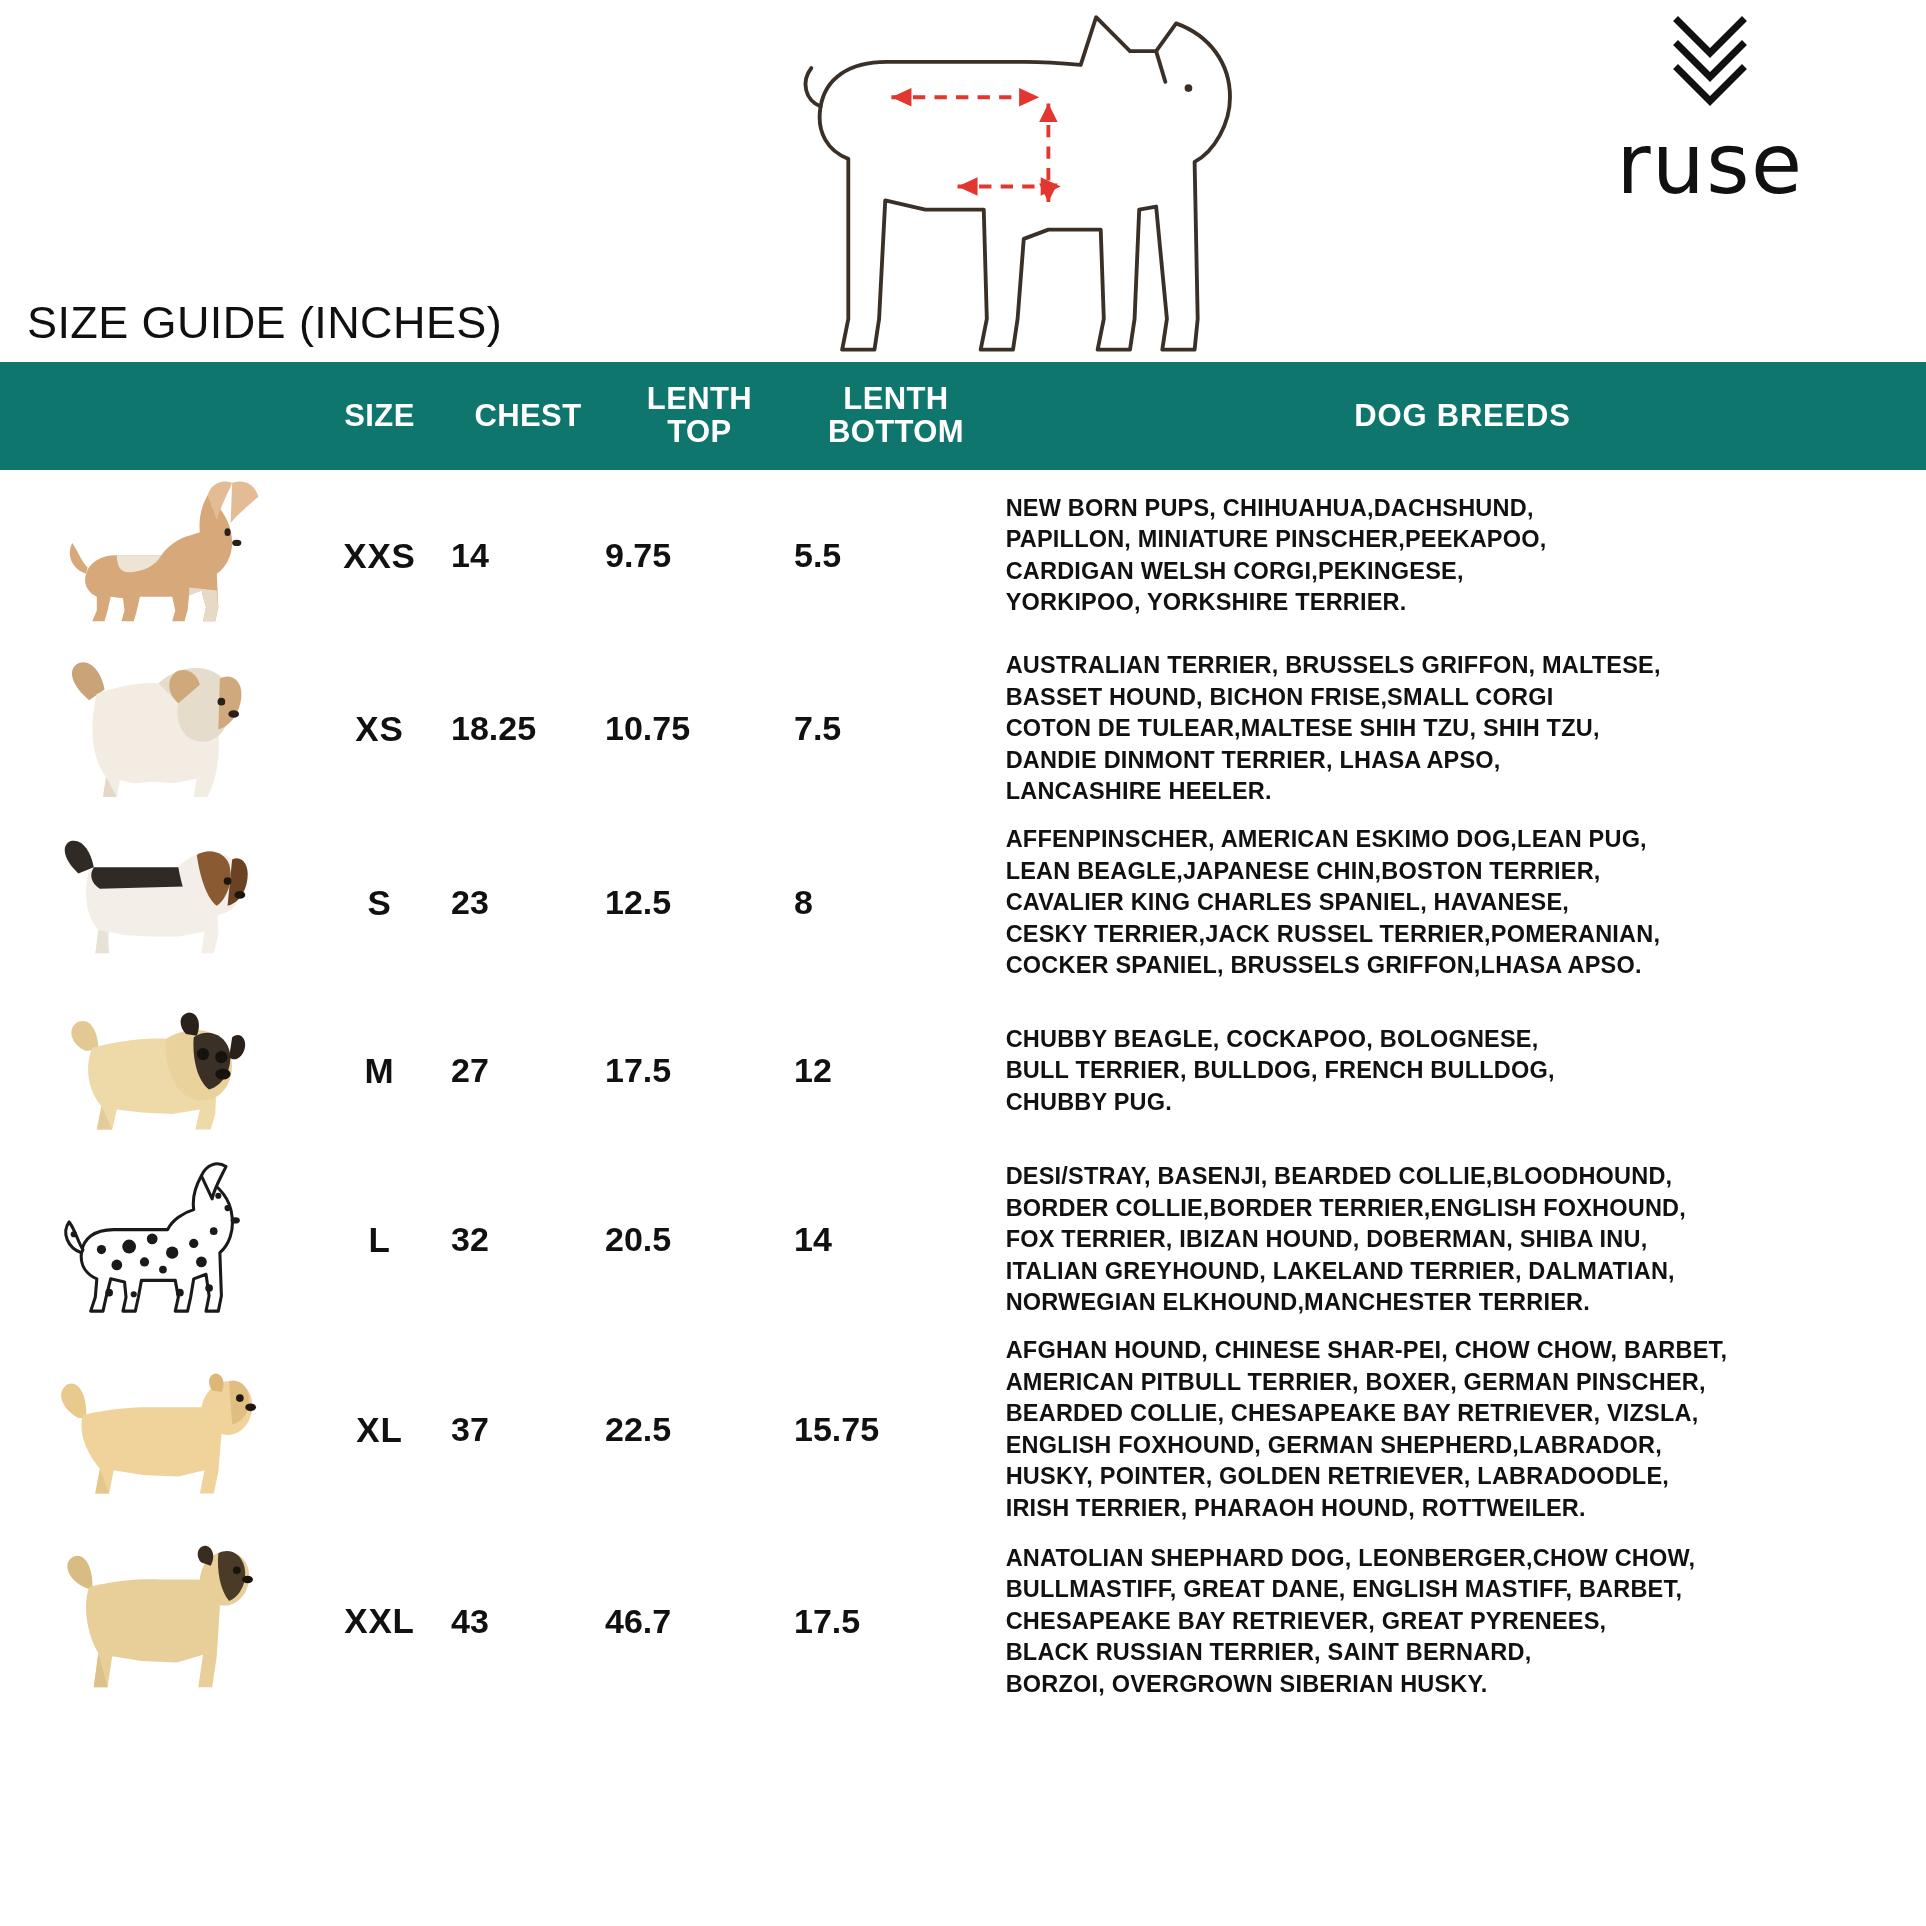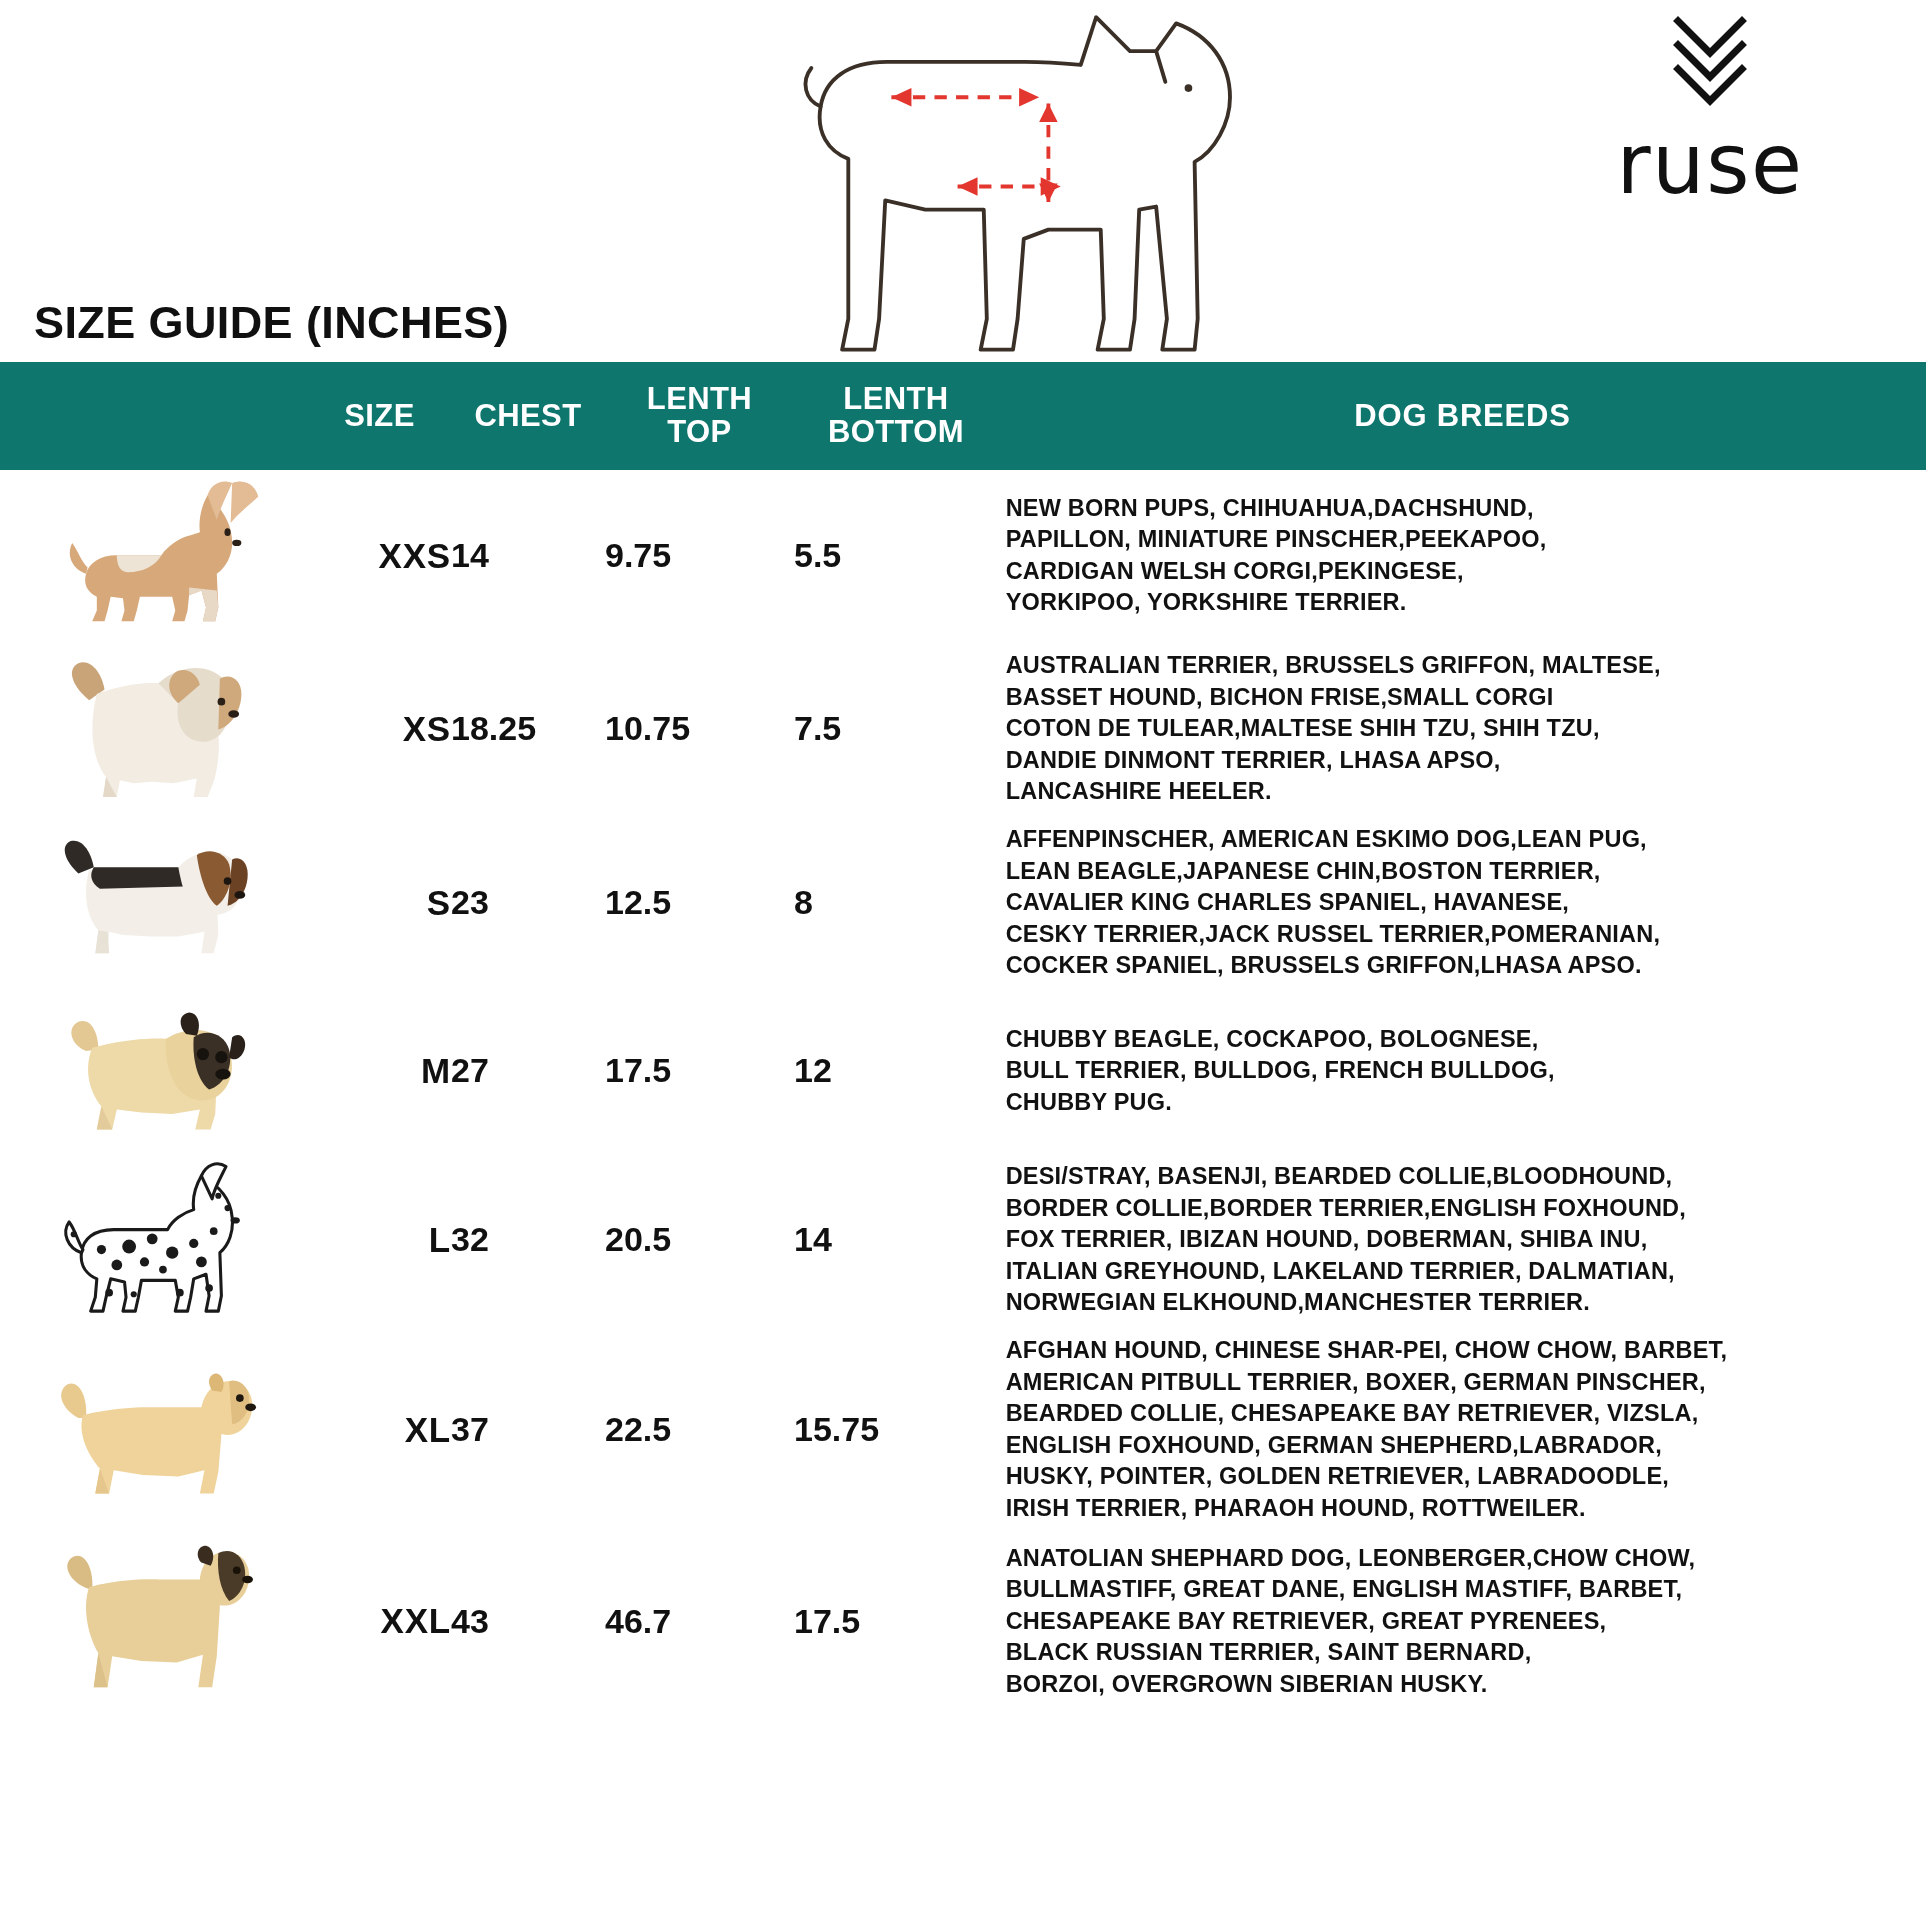--- a/index.html
+++ b/index.html
@@ -43,23 +43,23 @@
     line-height: 1;
     color: #111111;
     font-weight: 400;
     margin-top: 7.7px;
     font-family: "DejaVu Sans", sans-serif;
   }
 
   
   .title {
     position: absolute;
-    left: 34px; top: 297px;
+    left: 27px; top: 297px;
     font-size: 45px;
-    font-weight: bold;
+    font-weight: normal;
     letter-spacing: 0.4px;
     color: #101010;
   }
 
   
   table.size-table {
     border-collapse: collapse;
     width: 1926px;
     table-layout: fixed;
   }
@@ -95,21 +95,21 @@
     text-align: center;
     padding: 4.6px 0;
   }
   td.v-cell {
     text-align: left;
     font-size: 34px;
     font-weight: bold;
     color: #111111;
   }
   td.size-cell {
-    text-align: right;
+    text-align: center;
     font-size: 35px;
     font-weight: bold;
     color: #111111;
     letter-spacing: 0.8px;
   }
   td.breeds-cell {
     font-size: 23.5px;
     font-weight: bold;
     color: #111111;
     line-height: 1.34;

